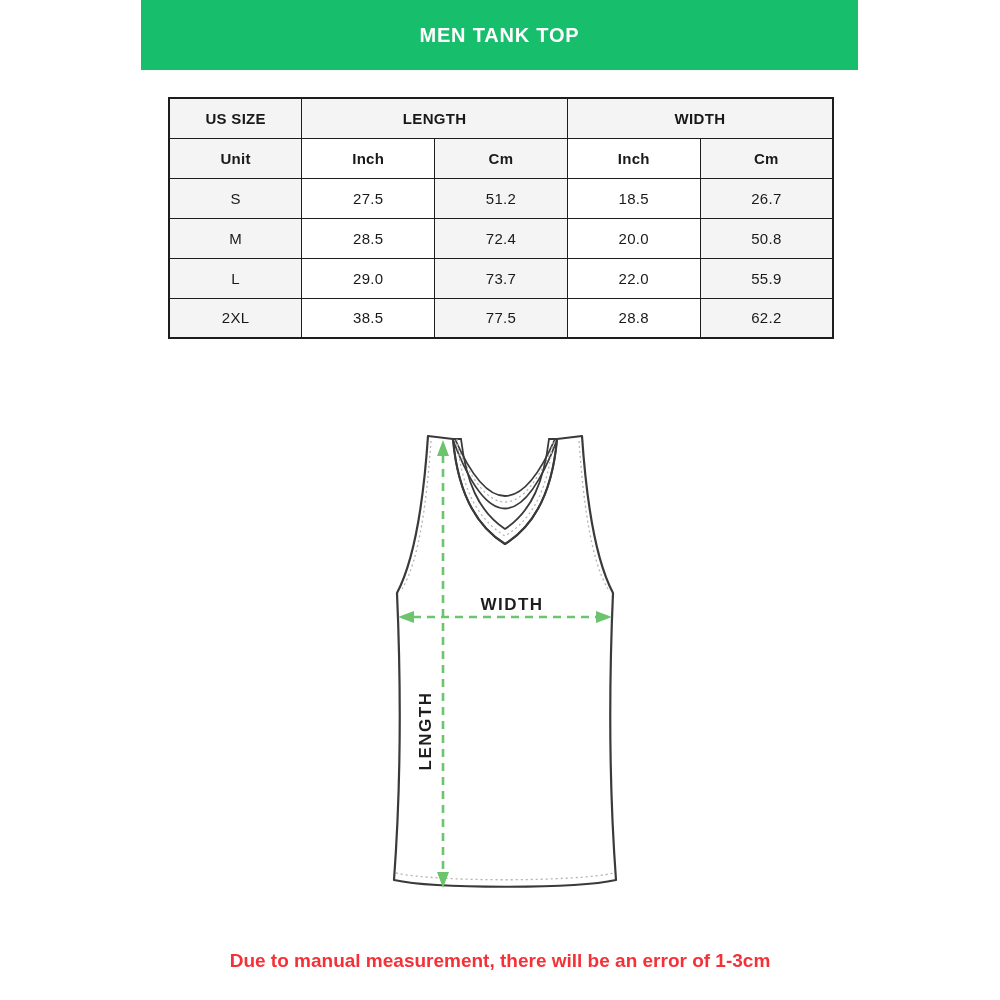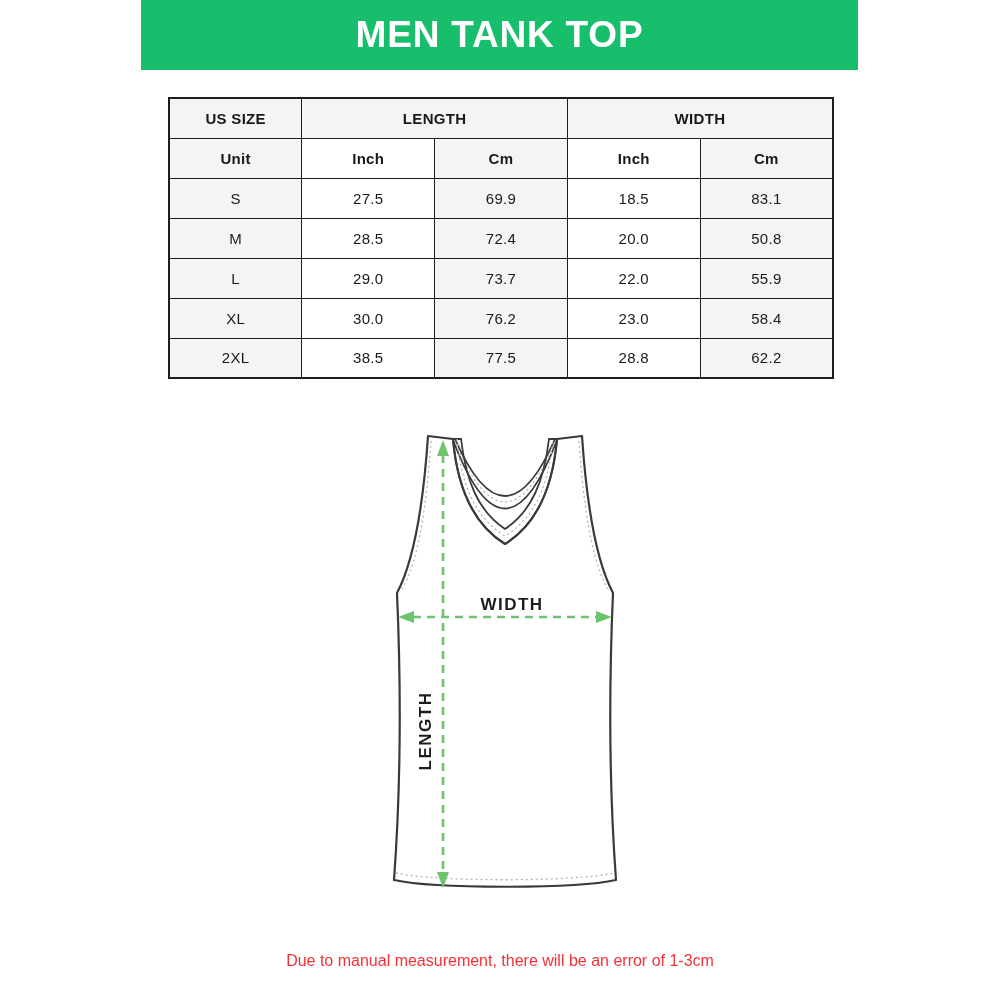--- a/index.html
+++ b/index.html
@@ -17,21 +17,21 @@
   body{font-family:"Liberation Sans",sans-serif;}
   .page{position:relative;width:1000px;height:1000px;background:#fff;overflow:hidden;}
 
   
   .banner{
     position:absolute;left:141px;top:0;width:717px;height:70px;
     background:var(--banner-green);
     display:flex;align-items:center;justify-content:center;
   }
   .banner-title{
-    color:#fff;font-size:37px;font-weight:bold;letter-spacing:.8px;
+    color:#fff;font-size:20px;font-weight:bold;letter-spacing:.8px;
   }
 
   
   table.size-table{
     position:absolute;left:168px;top:97px;width:666px;
     border-collapse:collapse;table-layout:fixed;
     border:2px solid var(--line-dark);
     font-size:15px;color:var(--text-dark);
   }
   .size-table th,.size-table td{
@@ -51,21 +51,21 @@
   .ln2{stroke:var(--outline);stroke-width:2.2;stroke-linejoin:round;}
   .stitch{fill:none;stroke:var(--stitch);stroke-width:1.3;stroke-dasharray:2 3;}
   .garrow{fill:none;stroke:var(--arrow-green);stroke-width:2.6;stroke-dasharray:8 6;}
   .ghead{fill:var(--arrow-green);}
   .lbl{font-family:"Liberation Sans",sans-serif;font-weight:bold;font-size:17px;fill:#1d1d1d;letter-spacing:1.5px;}
 
   
   .note{
     position:absolute;left:0;top:948px;width:1000px;
     text-align:center;color:var(--note-red);
-    font-size:16px;font-weight:normal;line-height:26px;
+    font-size:19px;font-weight:bold;line-height:26px;
   }
 </style>
 </head>
 <body>
 
 <div class="page">
 
   <div class="banner">
     <div class="banner-title">MEN TANK TOP</div>
   </div>
@@ -82,44 +82,37 @@
         <th class="bg-white">Inch</th>
         <th class="bg-gray">Cm</th>
         <th class="bg-white">Inch</th>
         <th class="bg-gray">Cm</th>
       </tr>
     </thead>
     <tbody>
       <tr>
         <td class="bg-gray size-col">S</td>
         <td class="bg-white">27.5</td>
-        <td class="bg-gray">69.9</td>
+        <td class="bg-gray">51.2</td>
         <td class="bg-white">18.5</td>
-        <td class="bg-gray">83.1</td>
+        <td class="bg-gray">26.7</td>
       </tr>
       <tr>
         <td class="bg-gray size-col">M</td>
         <td class="bg-white">28.5</td>
         <td class="bg-gray">72.4</td>
         <td class="bg-white">20.0</td>
         <td class="bg-gray">50.8</td>
       </tr>
       <tr>
         <td class="bg-gray size-col">L</td>
         <td class="bg-white">29.0</td>
         <td class="bg-gray">73.7</td>
         <td class="bg-white">22.0</td>
         <td class="bg-gray">55.9</td>
-      </tr>
-      <tr>
-        <td class="bg-gray size-col">XL</td>
-        <td class="bg-white">30.0</td>
-        <td class="bg-gray">76.2</td>
-        <td class="bg-white">23.0</td>
-        <td class="bg-gray">58.4</td>
       </tr>
       <tr>
         <td class="bg-gray size-col">2XL</td>
         <td class="bg-white">38.5</td>
         <td class="bg-gray">77.5</td>
         <td class="bg-white">28.8</td>
         <td class="bg-gray">62.2</td>
       </tr>
     </tbody>
   </table>

